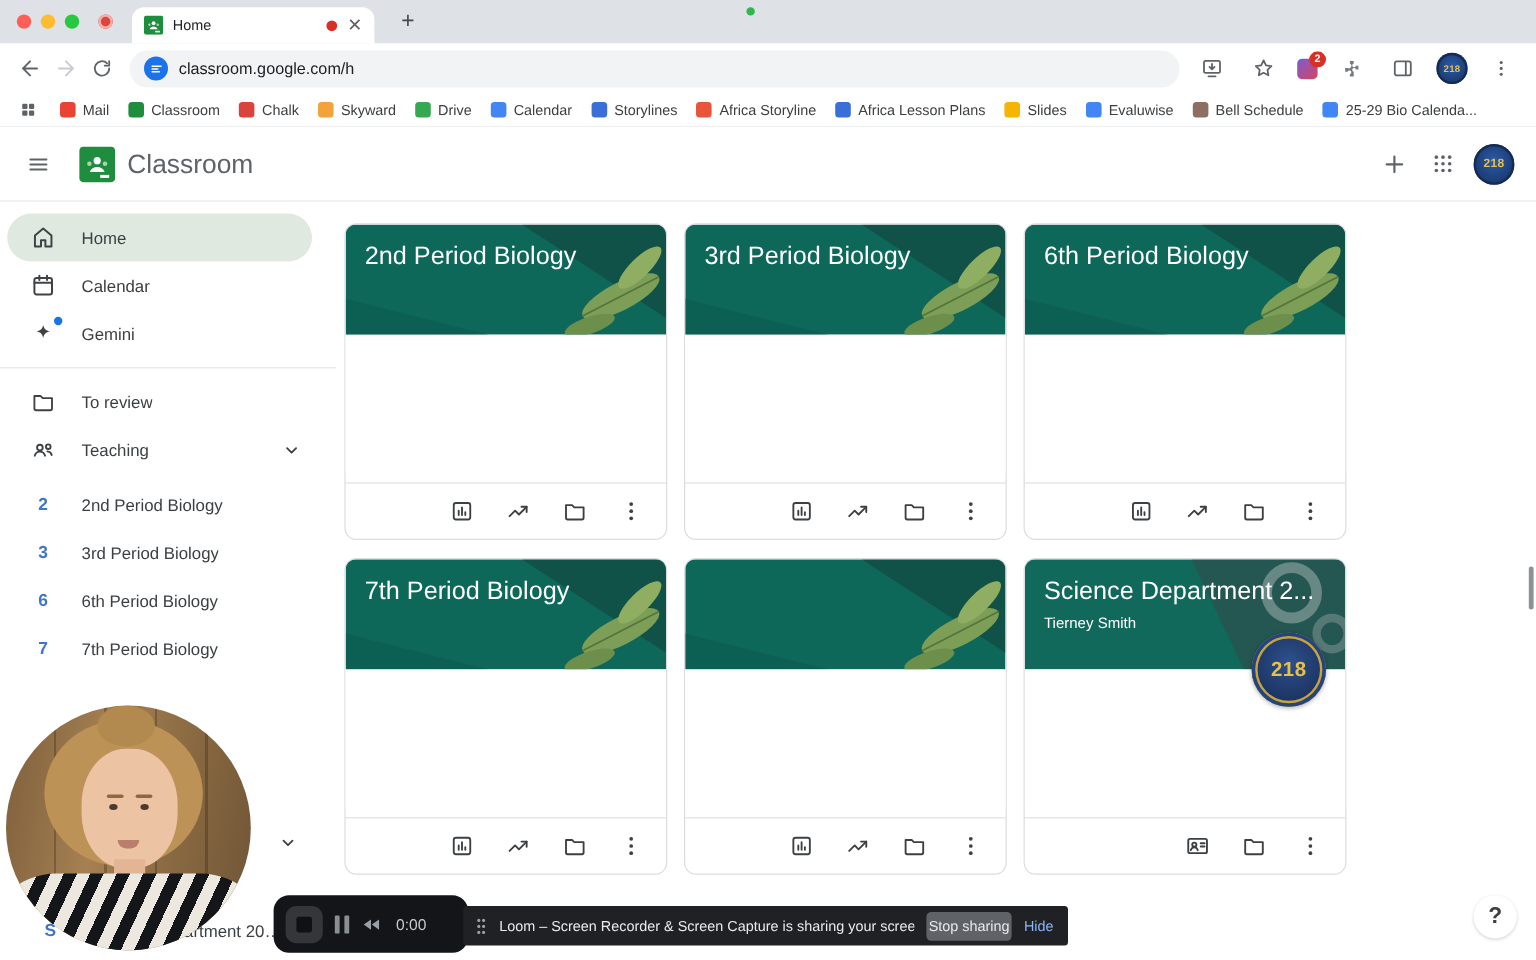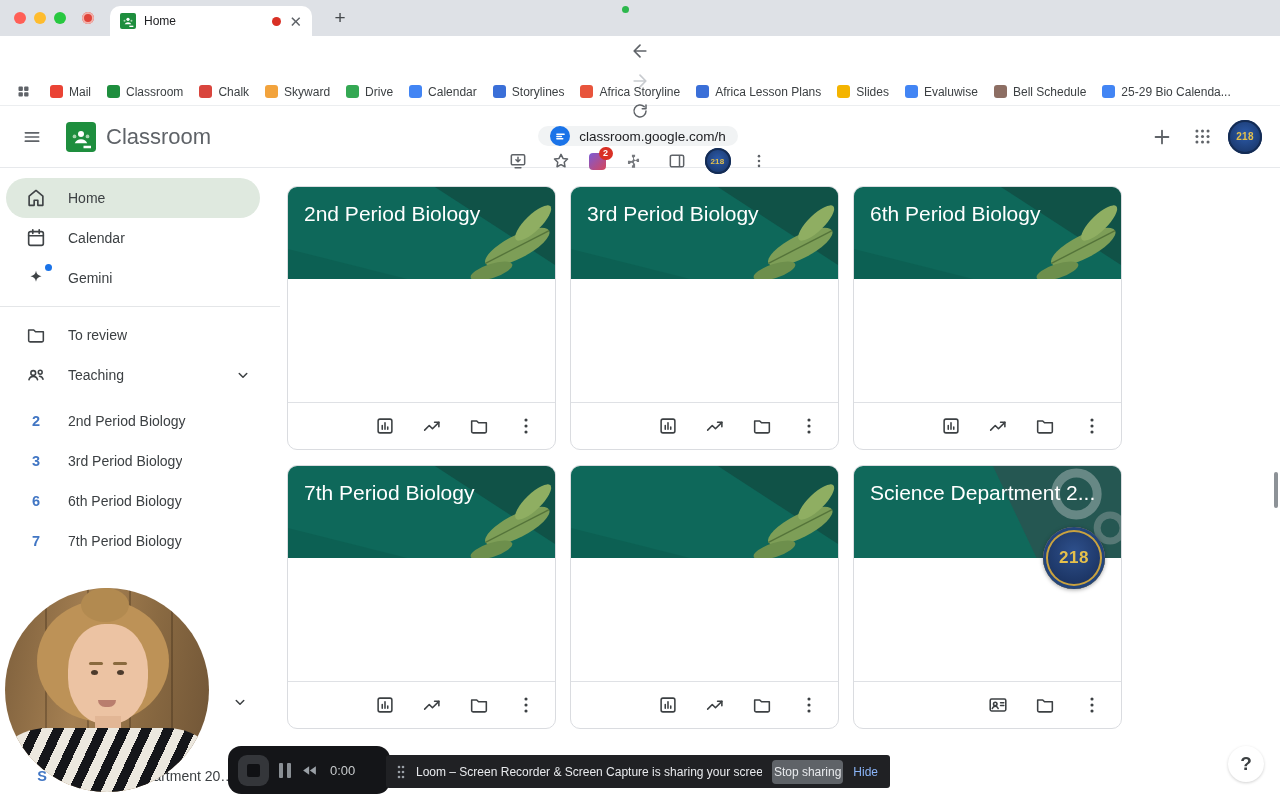--- a/index.html
+++ b/index.html
@@ -15,21 +15,21 @@
              background:#e0443a; box-shadow:0 0 0 2px #f2b2ac inset; }
   .tab { position:absolute; left:110px; bottom:0; width:202px; height:30px; background:#fff;
          border-radius:10px 10px 0 0; display:flex; align-items:center; padding:0 10px; gap:8px; }
   .tab-title { flex:1; font-size:12px; color:#202124; white-space:nowrap; overflow:hidden; }
   .tab-rec-dot { width:9px; height:9px; border-radius:50%; background:#d93025; flex-shrink:0; }
   .tab-close { color:#5f6368; font-size:15px; line-height:1; cursor:pointer; }
   .newtab { position:absolute; left:328px; top:6px; width:24px; height:24px; color:#45494d;
             font-size:19px; text-align:center; line-height:23px; border-radius:50%; }
   .cam-dot { position:absolute; left:622px; top:6px; width:7px; height:7px; border-radius:50%; background:#2db84d; }
 
-  .toolbar { height:42px; background:#fff; display:flex; align-items:center; padding:0 10px;flex-direction:column; }
+  .toolbar { height:42px; background:#fff; display:flex; align-items:center; padding:0 10px; }
   .nav-ic { width:30px; height:30px; display:flex; align-items:center; justify-content:center;
             color:#5f6368; border-radius:50%; flex-shrink:0; }
   .nav-ic.disabled { color:#c8cbcf; }
   .omnibox { flex:1; height:31px; background:#f1f3f4; border-radius:16px; display:flex;
              align-items:center; padding:0 12px; gap:9px; margin:0 12px 0 8px; min-width:0; }
   .site-ic { width:20px; height:20px; border-radius:50%; background:#1a73e8; display:flex;
              align-items:center; justify-content:center; flex-shrink:0; }
   .url-text { font-size:13.5px; color:#202124; white-space:nowrap; overflow:hidden; }
   .tb-right { display:flex; align-items:center; gap:13px; padding-right:4px; flex-shrink:0; }
   .ext-colored { width:17px; height:17px; border-radius:4px;
@@ -660,20 +660,21 @@
         </div>
         <div class="card">
           <div class="card-hdr">
             <svg class="hdr-art" viewBox="0 0 269 92" preserveAspectRatio="none">
   <rect width="269" height="92" fill="#10695b"></rect>
   <polygon points="140,0 269,0 269,92 184,92" fill="#36494a" opacity="0.55"></polygon>
   <circle cx="224" cy="28" r="21" fill="none" stroke="#9fb0ae" stroke-width="9" opacity="0.55"></circle>
   <circle cx="258" cy="62" r="13" fill="none" stroke="#8a9b99" stroke-width="7" opacity="0.5"></circle>
 </svg>
             <div class="card-title">Science Department 2...</div>
+            <div class="card-sub">Tierney Smith</div>
           </div>
           <div class="card-badge">218</div>
           <div class="card-body"></div>
           <div class="card-footer">
             <span class="ft-ic">
               <svg width="22" height="22" viewBox="0 0 24 24" fill="none" stroke="currentColor" stroke-width="1.7" stroke-linecap="round" stroke-linejoin="round">
                 <rect x="3.5" y="5.5" width="17" height="13" rx="1.5"></rect>
                 <circle cx="9" cy="10.8" r="1.9"></circle>
                 <path d="M5.8 15.8c.6-1.7 1.8-2.5 3.2-2.5s2.6.8 3.2 2.5M14.8 9.5h3.5M14.8 12.5h3.5"></path>
               </svg>

